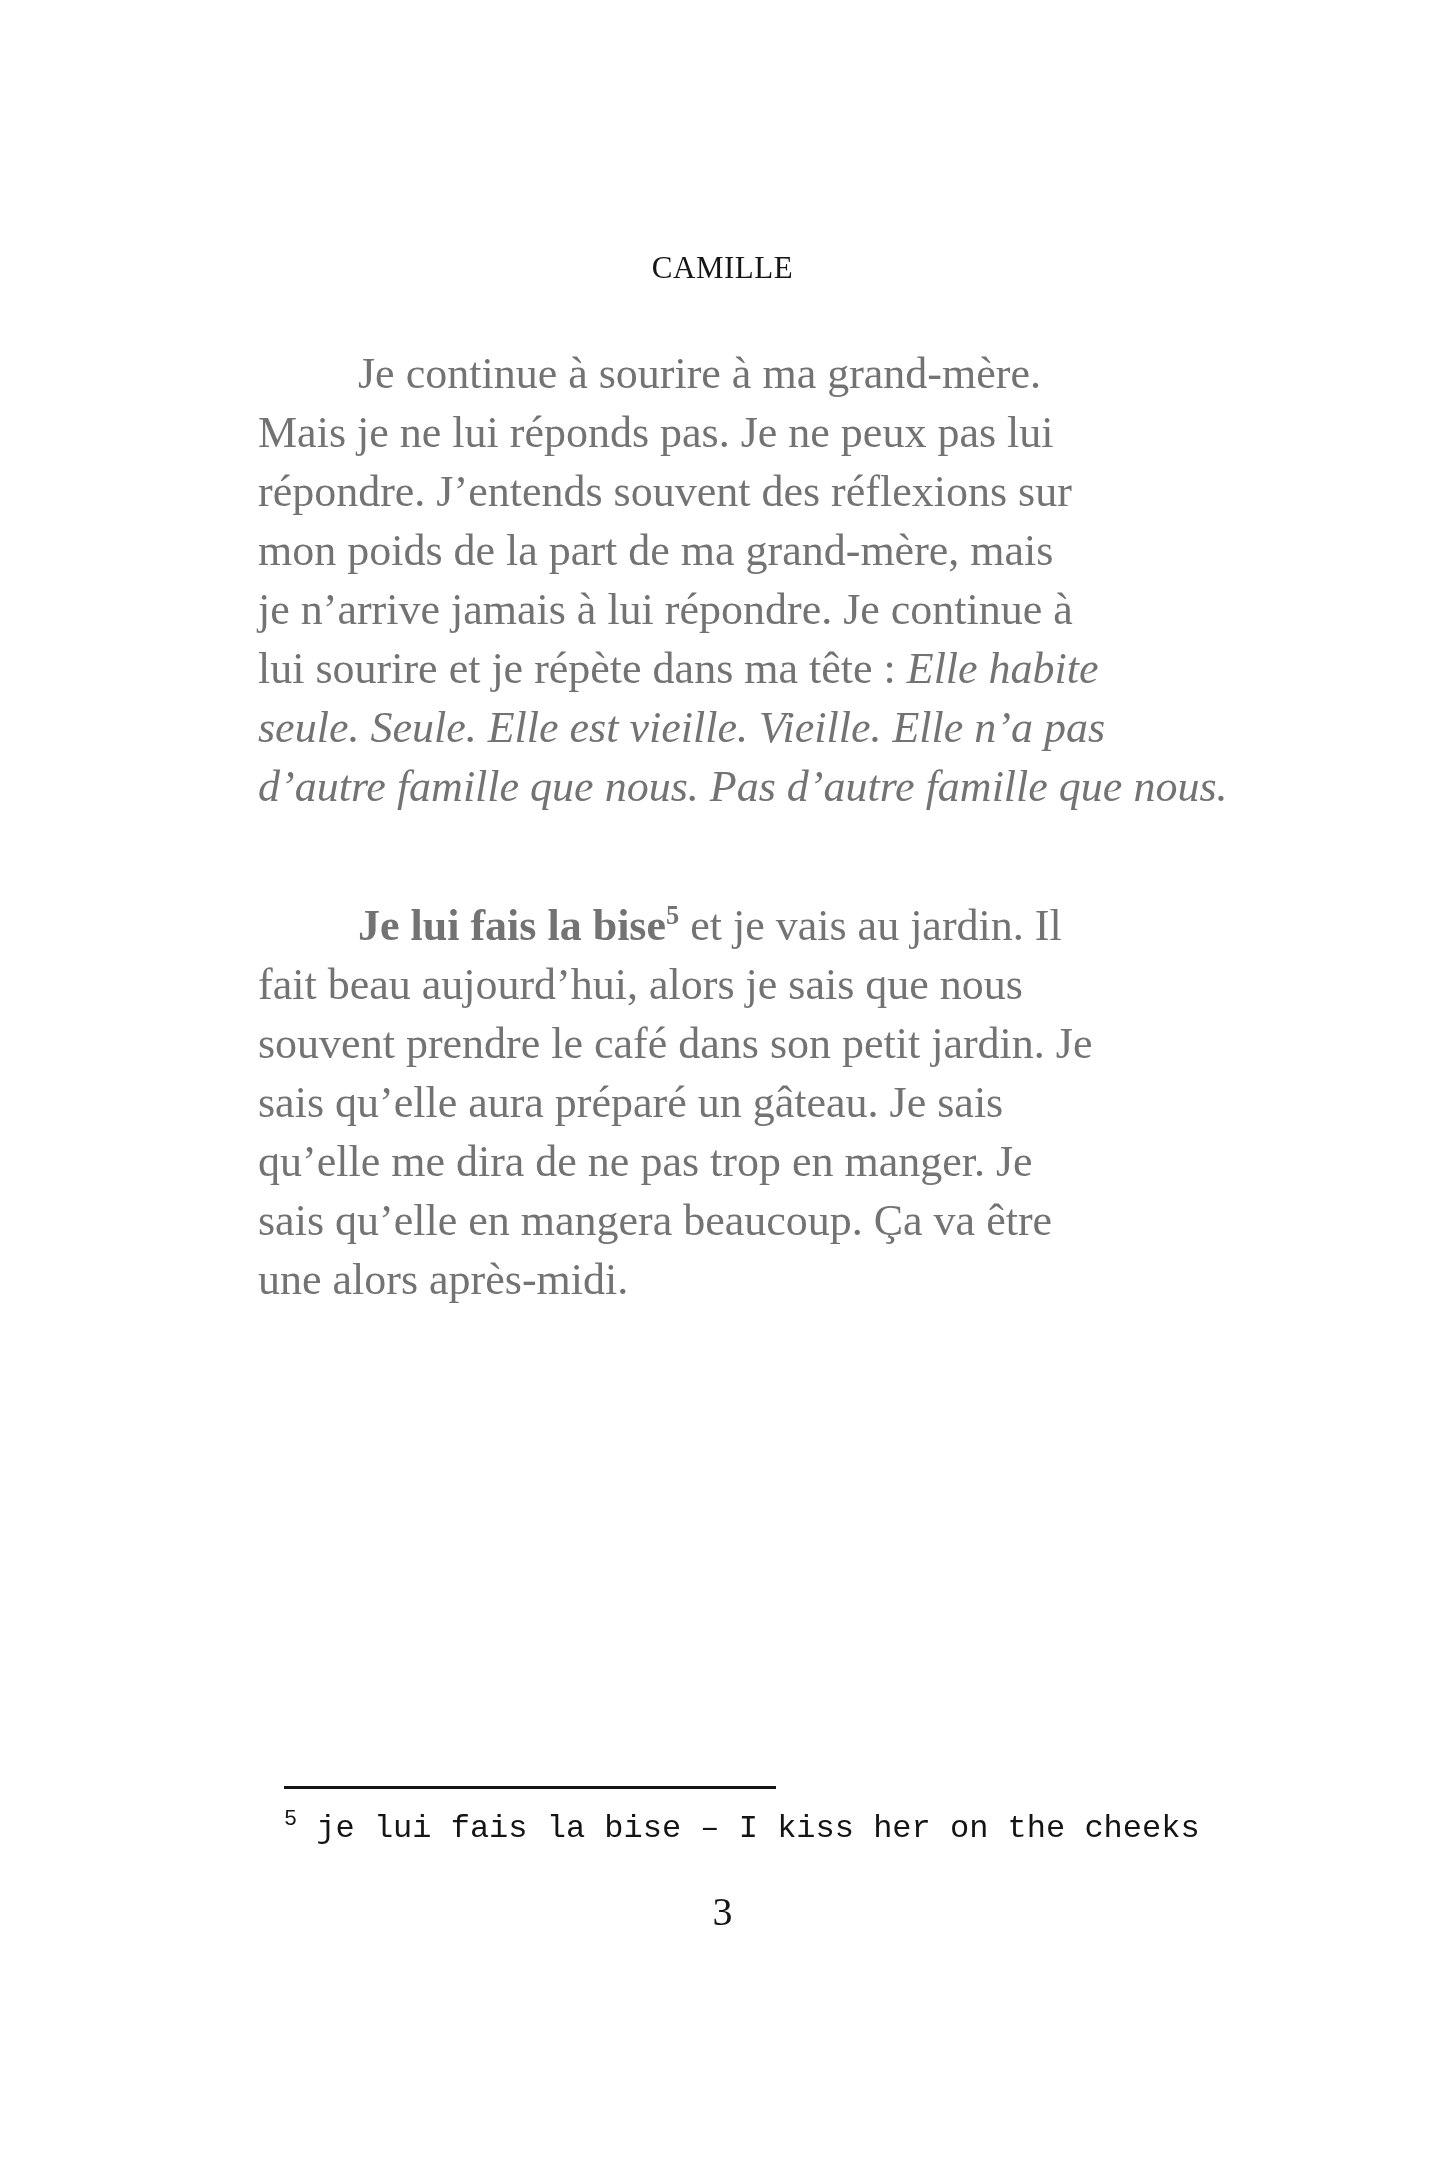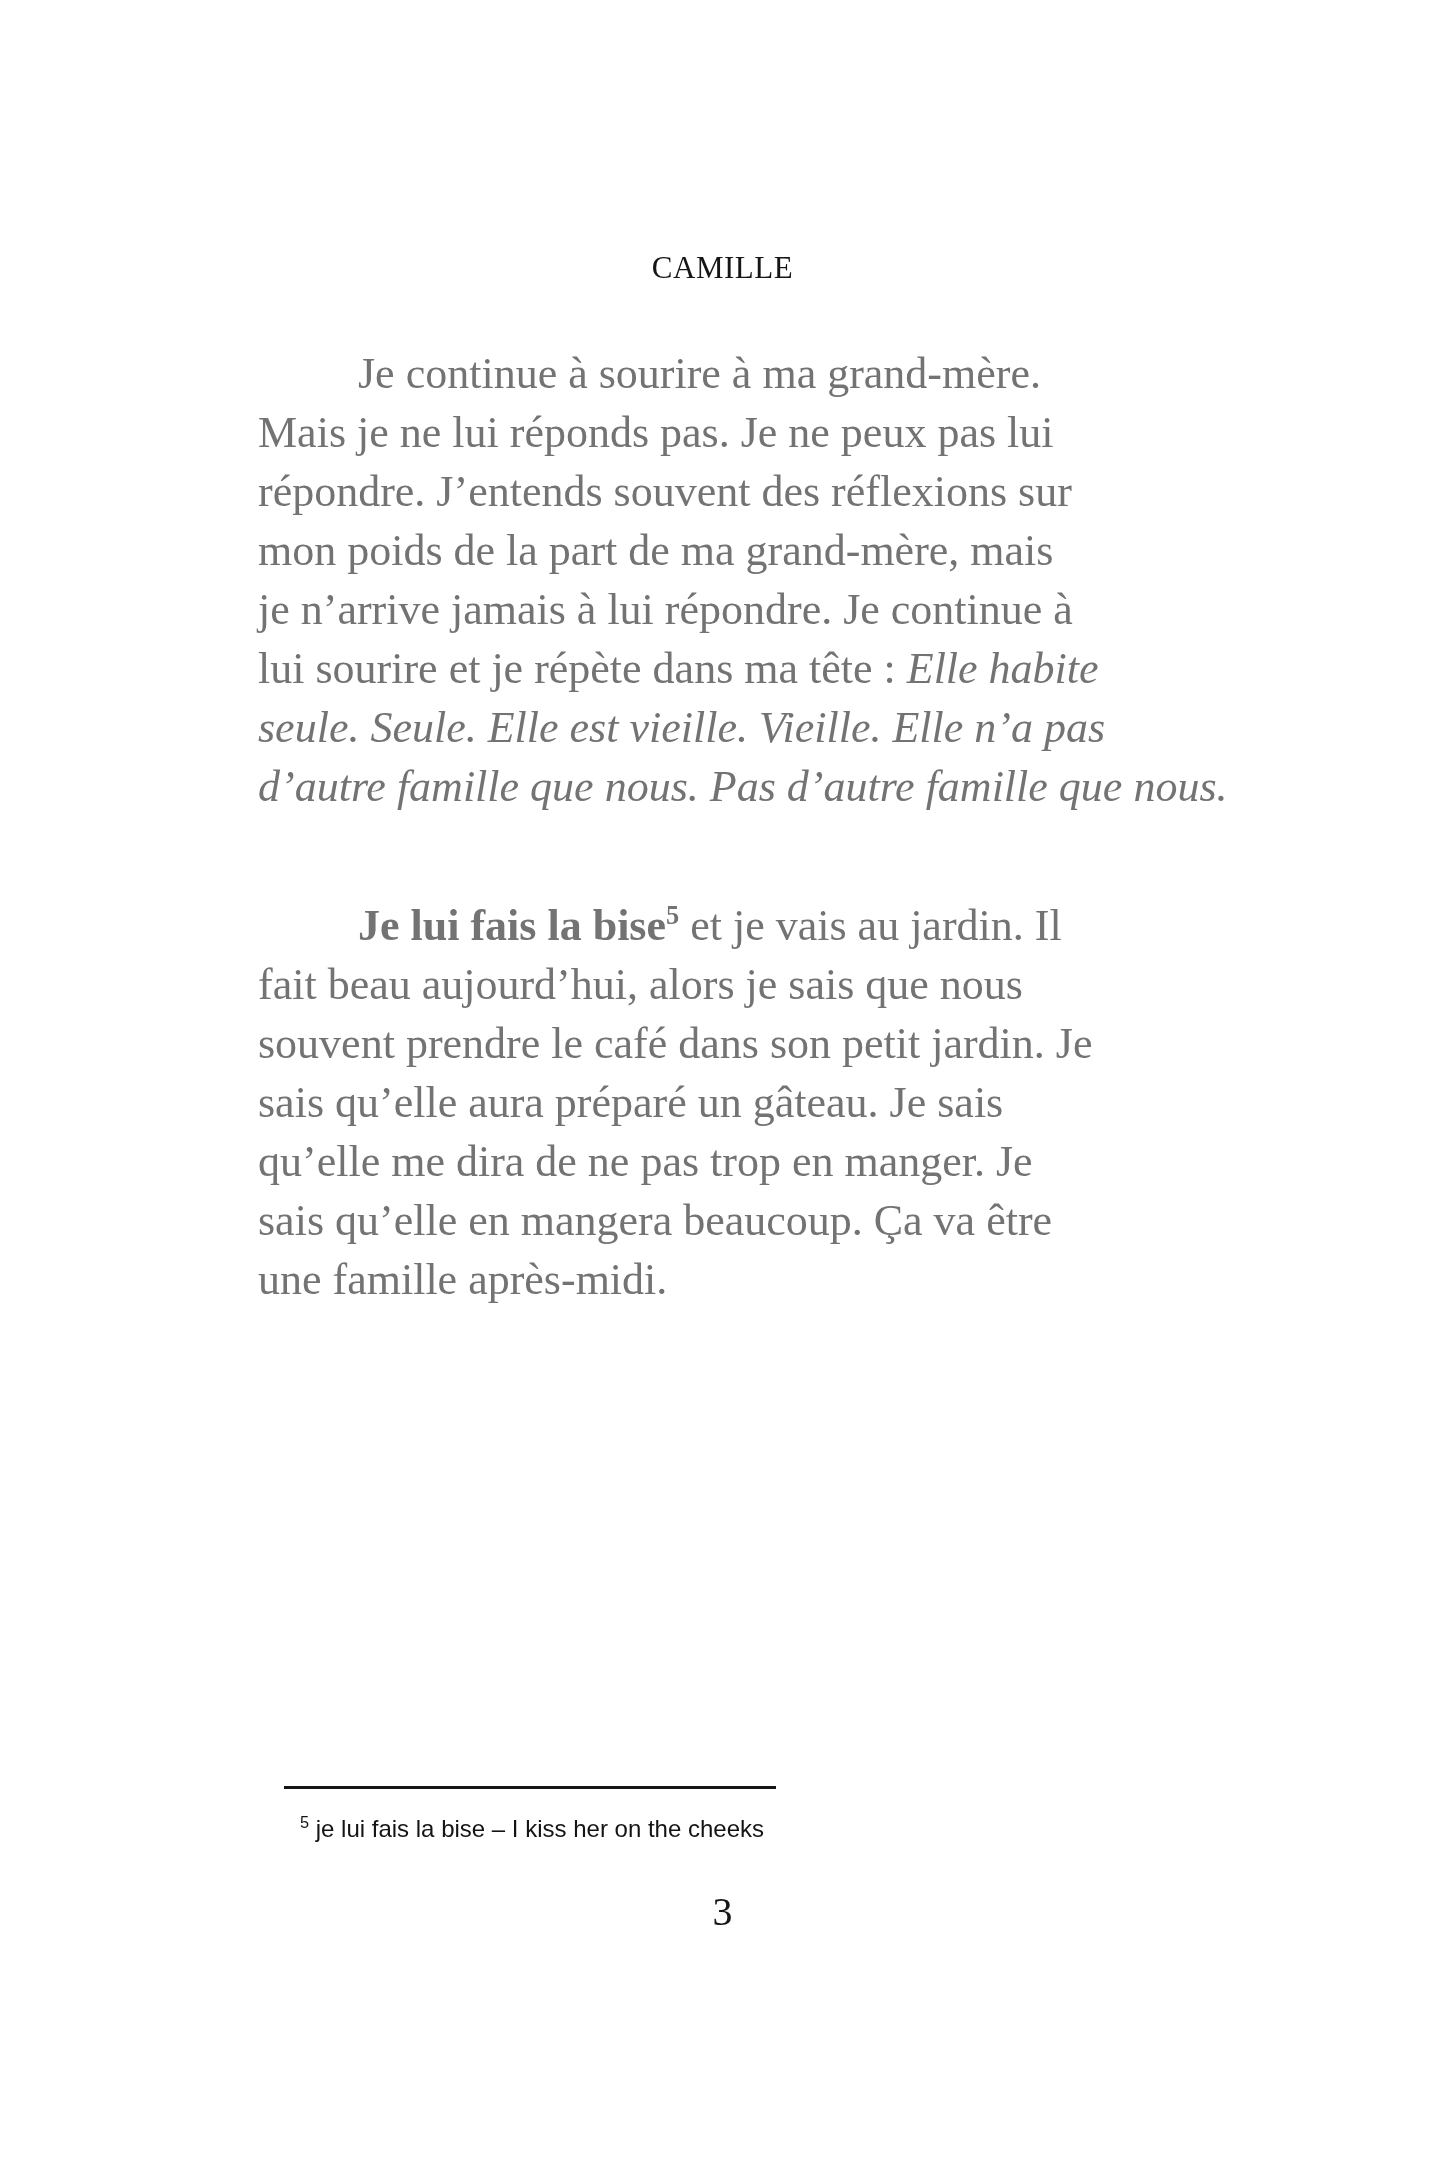--- a/index.html
+++ b/index.html
@@ -65,25 +65,25 @@
   .footnote-rule {
     position: absolute;
     left: 284px;
     top: 1786px;
     width: 492px;
     height: 3px;
     background: #151515;
   }
   .footnote {
     position: absolute;
-    left: 300px;
+    left: 284px;
     top: 1806px;
     margin: 0;
-    font-family: Liberation Sans, sans-serif;
-    font-size: 24px;
+    font-family: Liberation Mono, monospace;
+    font-size: 32px;
     line-height: 46px;
     color: #141414;
     white-space: nowrap;
   }
   .footnote sup.fn-ref {
     font-size: 0.68em;
   }
   .page-number {
     position: absolute;
     top: 1888px;
@@ -115,21 +115,21 @@
       <span class="line ital">d’autre famille que nous. Pas d’autre famille que nous.</span>
     </p>
 
     <p class="para para-2">
       <span class="line indent"><span class="bold">Je lui fais la bise</span><sup class="fn-ref bold">5</sup><span> et je vais au jardin. Il</span></span>
       <span class="line">fait beau aujourd’hui, alors je sais que nous</span>
       <span class="line">souvent prendre le café dans son petit jardin. Je</span>
       <span class="line">sais qu’elle aura préparé un gâteau. Je sais</span>
       <span class="line">qu’elle me dira de ne pas trop en manger. Je</span>
       <span class="line">sais qu’elle en mangera beaucoup. Ça va être</span>
-      <span class="line">une famille après-midi.</span>
+      <span class="line">une alors après-midi.</span>
     </p>
 
   </div>
 
   <div class="footnote-rule"></div>
 
   <p class="footnote"><sup class="fn-ref">5</sup><span> je lui fais la bise – I kiss her on the cheeks</span></p>
 
   <div class="page-number">3</div>
 

